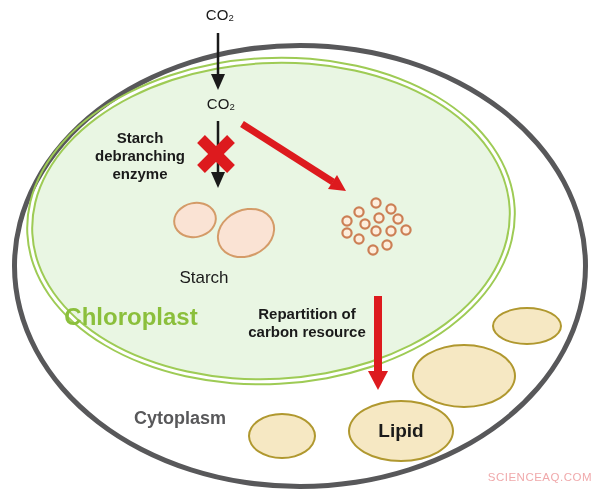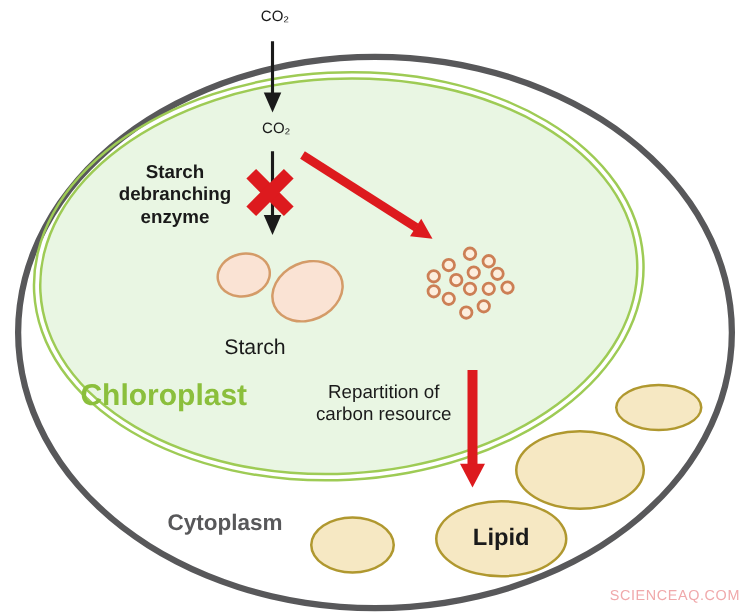--- a/index.html
+++ b/index.html
@@ -18,27 +18,27 @@
   #granule-small{left:173px;top:202px;width:44px;height:36px;transform:rotate(-12deg);}
   #granule-large{left:216px;top:209px;width:60px;height:48px;transform:rotate(-24deg);}
   
   .lipid-droplet{background:var(--lipid-fill);border:2px solid var(--lipid-border);display:flex;align-items:center;justify-content:center;}
   #droplet-1{left:248px;top:413px;width:68px;height:46px;}
   #droplet-2{left:348px;top:400px;width:106px;height:62px;text-align:right;}
   #droplet-3{left:412px;top:344px;width:104px;height:64px;}
   #droplet-4{left:492px;top:307px;width:70px;height:38px;}
   
   .label{position:absolute;color:var(--text-black);text-align:center;white-space:pre-line;}
-  .co2{font-size:12px;}
+  .co2{font-size:15px;}
   #co2-outside{left:170px;top:6px;width:100px;}
   #co2-inside{left:171px;top:95px;width:100px;}
   #enzyme-label{left:70px;top:129px;width:140px;font-weight:bold;font-size:15px;line-height:18px;}
   #starch-label{left:154px;top:268px;width:100px;font-size:17px;}
   #chloroplast-label{left:51px;top:303px;width:160px;font-weight:bold;font-size:24px;color:var(--chloroplast-label-green);}
-  #repartition-label{left:227px;top:305px;width:160px;font-weight:normal;font-size:15px;line-height:18px;}
+  #repartition-label{left:227px;top:305px;width:160px;font-weight:bold;font-size:15px;line-height:18px;}
   #cytoplasm-label{left:100px;top:408px;width:160px;font-weight:bold;font-size:18px;color:var(--cytoplasm-gray);}
   .lipid-text{font-weight:bold;font-size:19px;color:var(--text-black);}
   #watermark{left:470px;top:471px;width:122px;text-align:right;font-size:11.5px;letter-spacing:.5px;color:var(--watermark-pink);}
   
   #overlay{position:absolute;left:0;top:0;pointer-events:none;}
   .blk{stroke:#1a1a1a;stroke-width:2.5;}
   .blkf{fill:#1a1a1a;}
   .xred{stroke:var(--accent-red);stroke-width:11;}
   .redline{stroke:var(--accent-red);stroke-width:7;}
   .redline2{stroke:var(--accent-red);stroke-width:8;}

